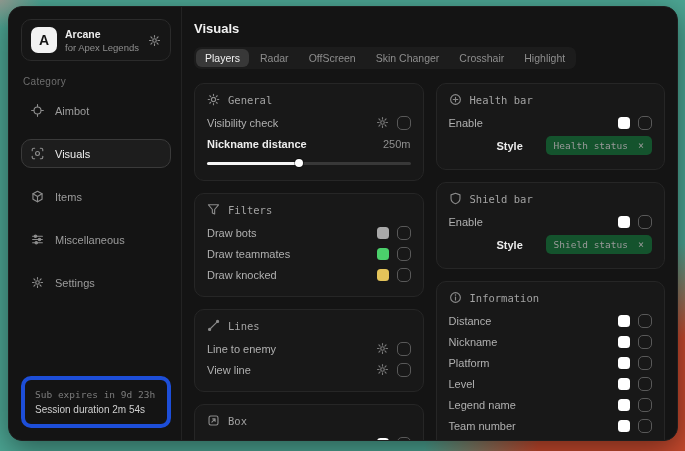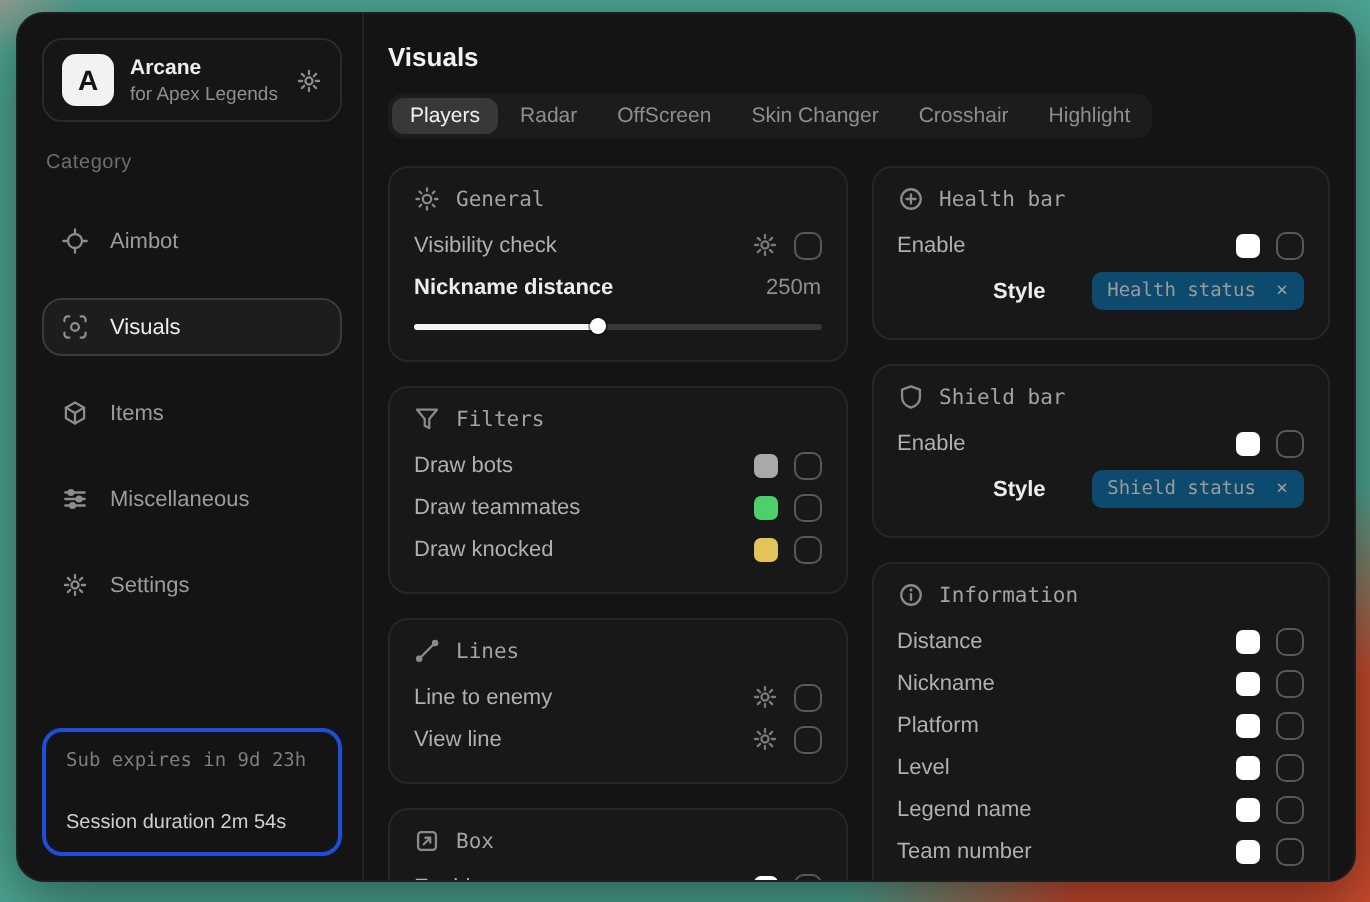--- a/index.html
+++ b/index.html
@@ -25,28 +25,28 @@
     display:flex; flex-direction:column; padding:12px 10px 12px 12px; }
   .logo-card{ border:1px solid #2b2b2b; border-radius:10px; padding:7px 9px;
     display:flex; align-items:center; gap:8px; background:#161616;}
   .logo-badge{ width:26px; height:26px; background:#f2f2f2; border-radius:7px;
     display:flex; align-items:center; justify-content:center;
     color:#141414; font-weight:700; font-size:14px; }
   .logo-meta{ flex:1; min-width:0; }
   .logo-name{ font-size:10.5px; font-weight:700; color:#ededed; }
   .logo-sub{ font-size:9.5px; color:#8f8f8f; margin-top:2px; }
   .logo-gear{ color:#8c8c8c; display:flex; }
-  .category{ margin:15px 2px 19px; font-size:10px; color:#6e6e6e; letter-spacing:.3px;}
+  .category{ margin:15px 2px 9px; font-size:10px; color:#6e6e6e; letter-spacing:.3px;}
   .nav{ display:flex; flex-direction:column; gap:14px;justify-content:space-between; }
   .nav-item{ display:flex; align-items:center; gap:10px; padding:7px 9px;
     border-radius:10px; color:#9c9c9c; font-size:11px; border:1px solid transparent; cursor:pointer;}
   .nav-item.active{ background:#1d1d1d; border-color:#3a3a3a; color:#ededed; }
   .nav-icon{ width:14px; display:flex; color:#8d8d8d; }
-  .sidebar-footer{ margin-top:auto; border:2px solid #1d4ed8; border-radius:10px;
-    padding:9px 10px; display:flex; flex-direction:column; gap:20px;justify-content:center; }
+  .sidebar-footer{ margin-top:auto; border:4px solid #1d4ed8; border-radius:10px;
+    padding:9px 10px; display:flex; flex-direction:column; gap:4px;justify-content:center; }
   .footer-sub{ font-family:"DejaVu Sans Mono",monospace; font-size:9.5px; color:#7d7d7d; white-space:nowrap;}
   .footer-session{ font-size:10px; color:#cfcfcf; white-space:nowrap;}
 
   
   .main{ flex:1; padding:13px 12px 0 12px; display:flex; flex-direction:column; overflow:hidden; }
   .main-title{ font-size:13px; font-weight:700; color:#f2f2f2; margin:1px 0 11px; }
   .tabs{ display:inline-flex; align-self:flex-start; background:#1c1c1c;
     border-radius:7px; padding:2px; gap:2px; margin-bottom:14px; }
   .tab{ padding:3px 9px; font-size:10.5px; color:#8e8e8e; border-radius:6px; cursor:pointer; white-space:nowrap;}
   .tab.active{ background:#383838; color:#f0f0f0; }
@@ -66,21 +66,21 @@
   .row-value{ color:#8f8f8f; }
   .row-controls{ display:flex; align-items:center; gap:8px; }
   .checkbox{ width:14px; height:14px; border:1.5px solid #595959; border-radius:5px; cursor:pointer; flex:none;}
   .swatch{ width:12px; height:12px; border-radius:3.5px; cursor:pointer; flex:none;}
   .gear-btn{ display:flex; color:#7a7a7a; cursor:pointer; }
   .slider{ position:relative; height:12px; margin-top:3px; display:flex; align-items:center; cursor:pointer;}
   .slider-track{ position:relative; height:3px; width:100%; background:#383838; border-radius:2px; }
   .slider-fill{ position:absolute; left:0; top:0; bottom:0; background:#f5f5f5; border-radius:2px; }
   .slider-thumb{ position:absolute; top:50%; width:8px; height:8px; background:#ffffff;
     border-radius:50%; transform:translate(-50%,-50%); box-shadow:0 0 0 1px rgba(0,0,0,.4);}
-  .tag{ display:flex; align-items:center; gap:10px; background:#0c4a6e; border-radius:5px;
+  .tag{ display:flex; align-items:center; gap:10px; background:#14532d; border-radius:5px;
     padding:4px 8px; font-family:"DejaVu Sans Mono",monospace; font-size:9.5px; color:#9a9a9a; cursor:pointer;}
   .tag-close{ font-size:10px; color:#9a9a9a; cursor:pointer; }
   svg{ display:block; }
 </style>
 </head>
 <body>
 
 <div class="desktop">
   <div class="window">
 

